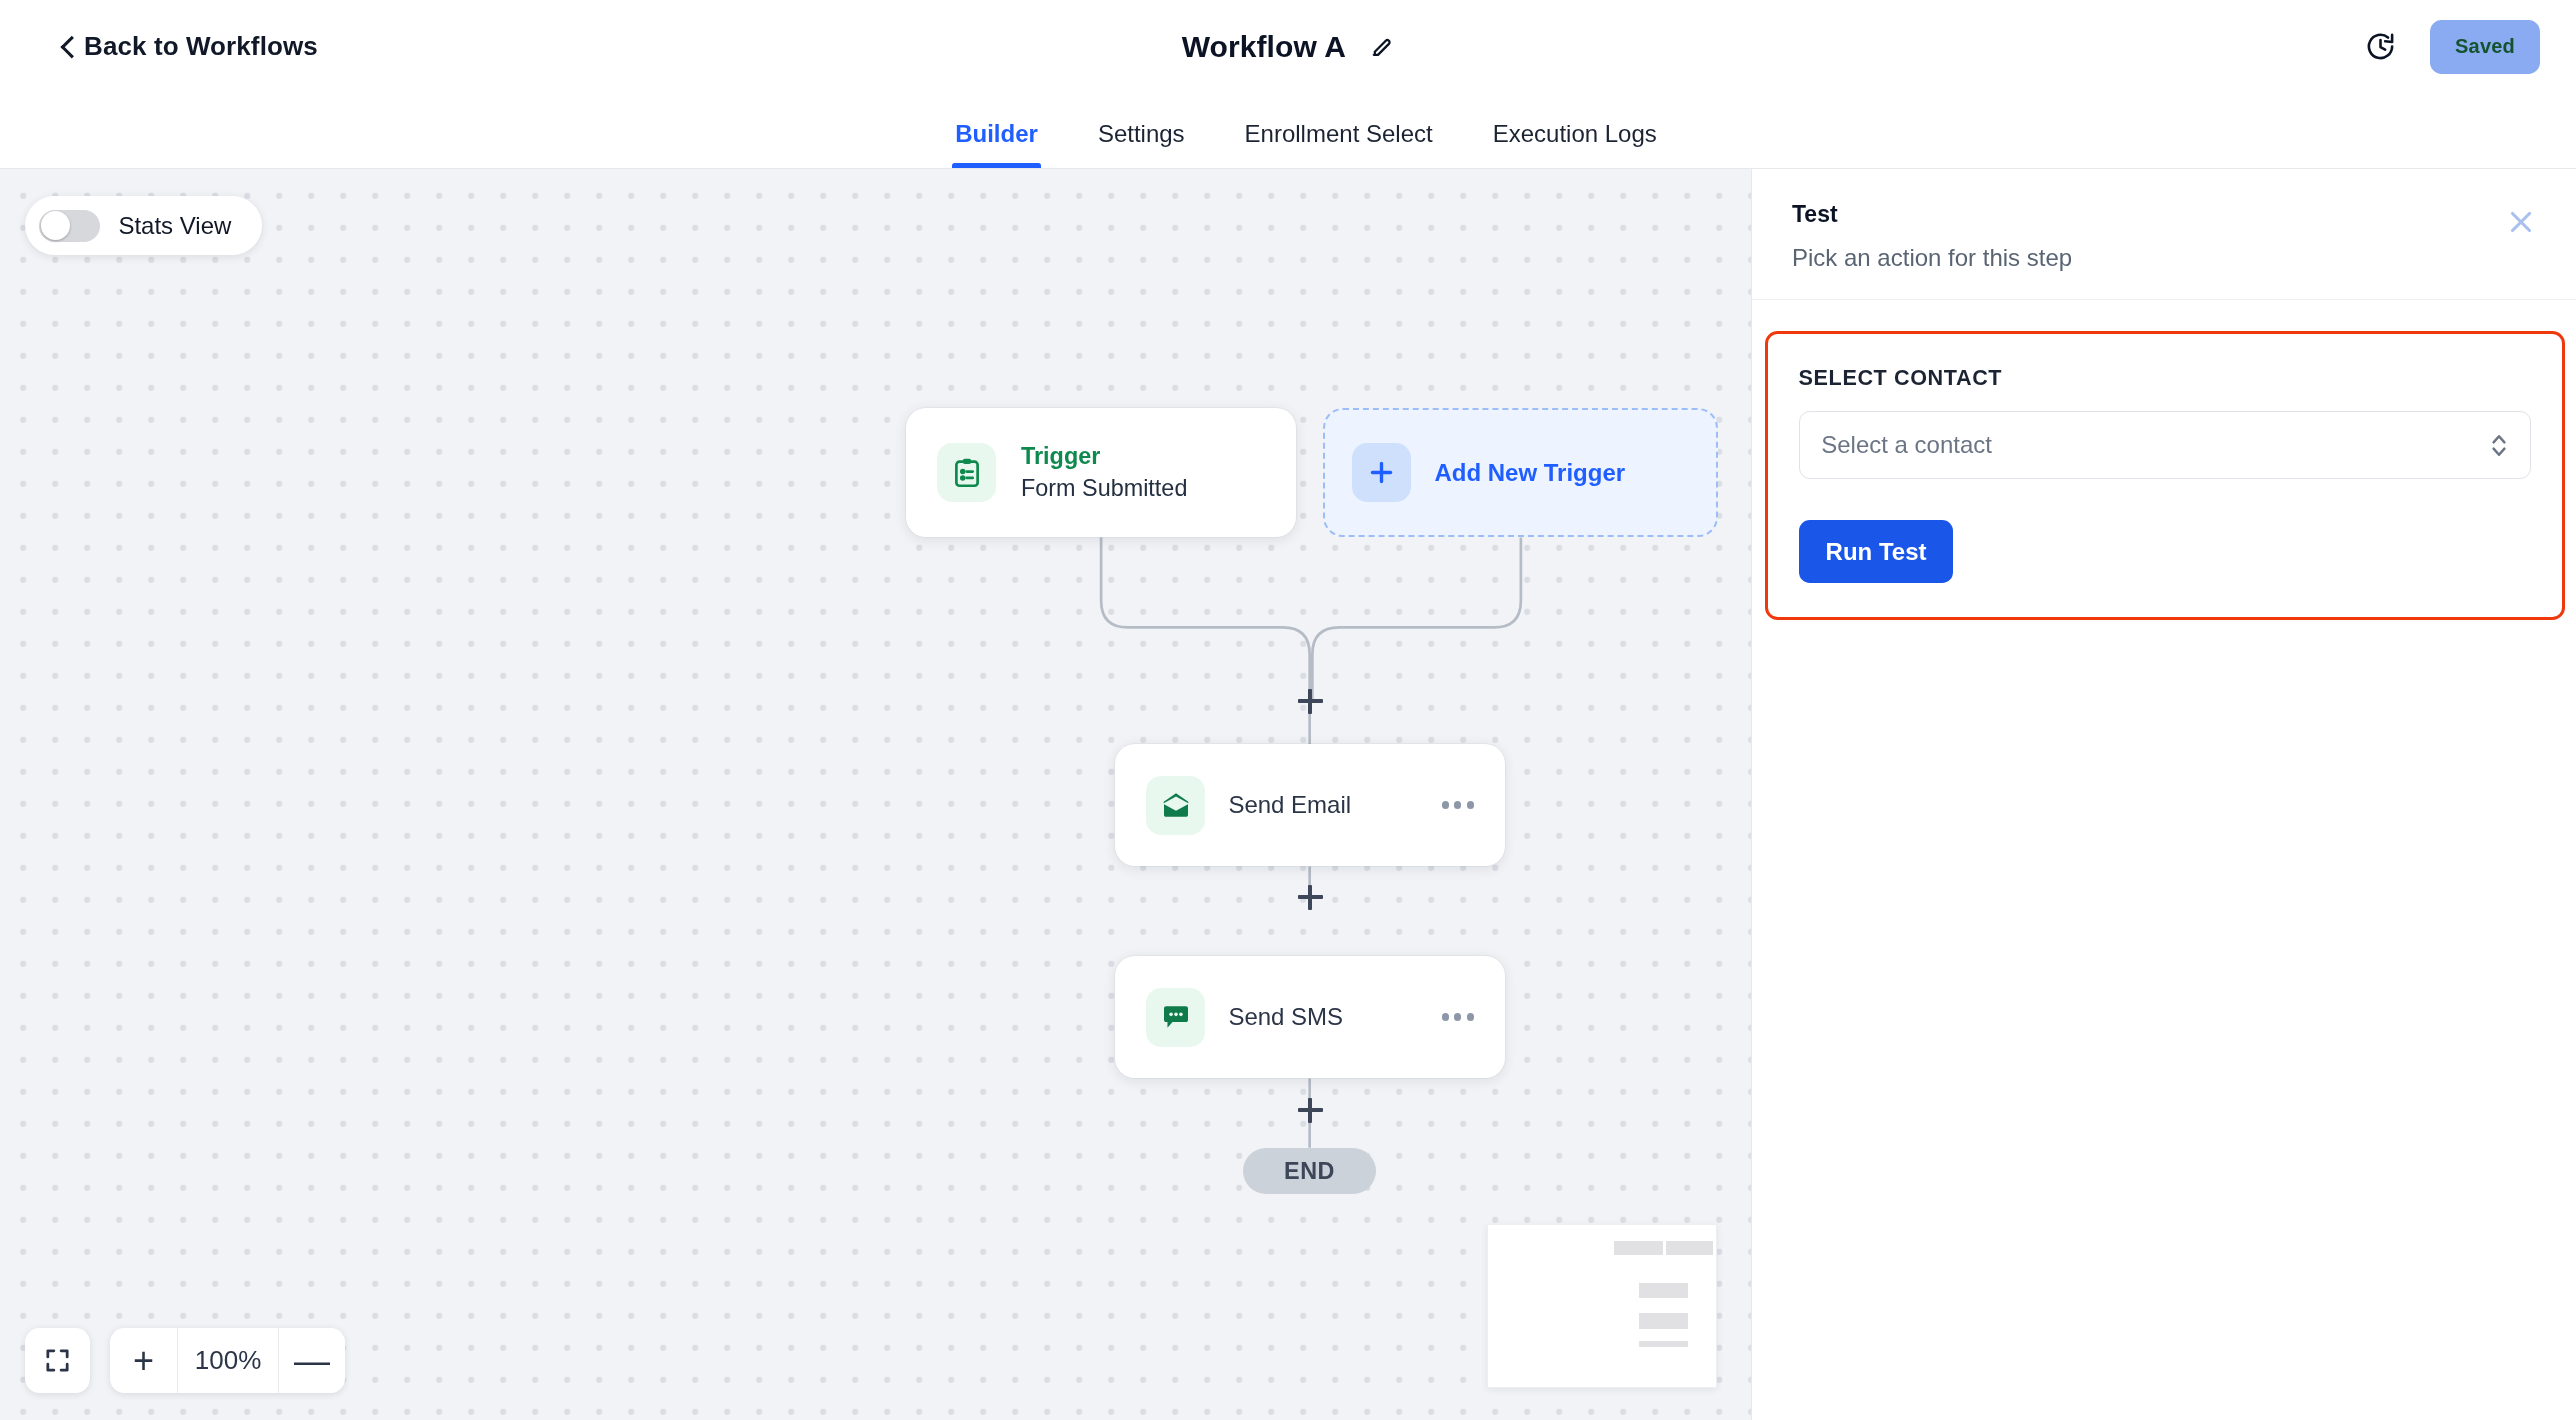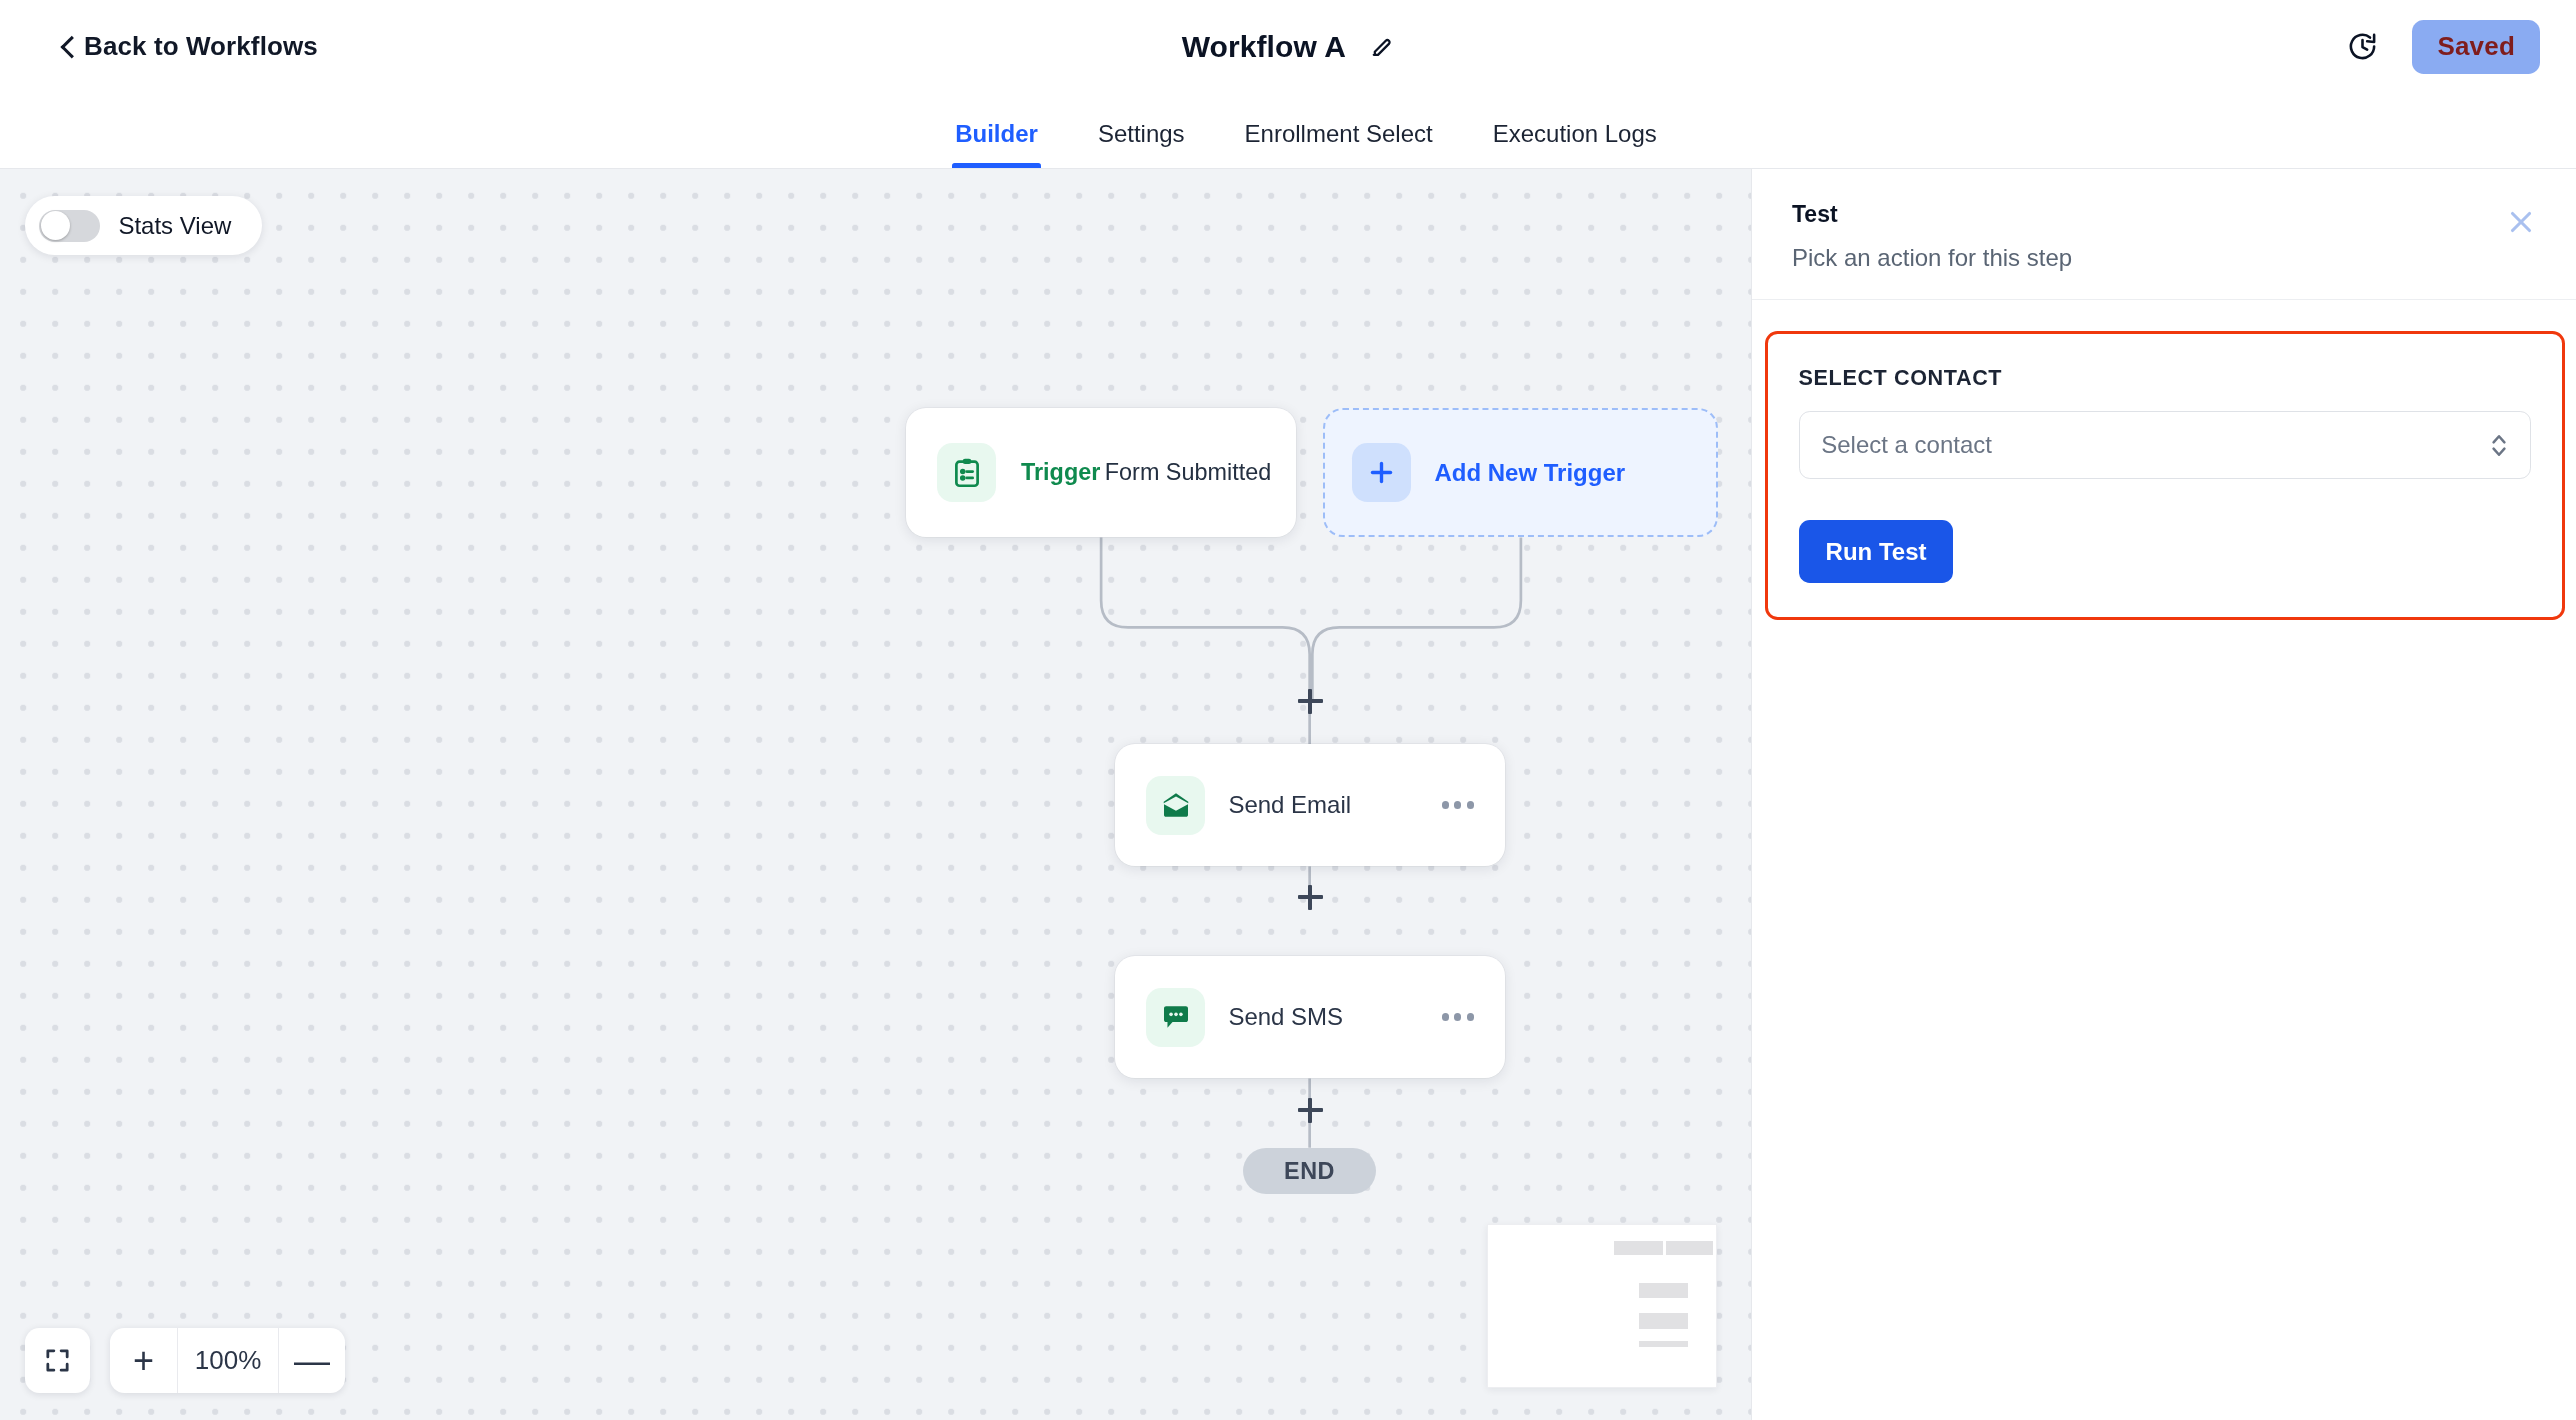--- a/index.html
+++ b/index.html
@@ -35,22 +35,22 @@
   }
   .wf-title { font-size: 30px; font-weight: 700; color: #0b1324; letter-spacing: 0.1px; }
   .pencil-icon { width: 25px; height: 25px; }
 
   .header-right {
     position: absolute; right: 36px; top: 50%; transform: translateY(-50%);
     display: flex; align-items: center; gap: 34px;
   }
   .clock-icon { width: 31px; height: 31px; cursor: pointer; }
   .saved-btn {
-    background: #8aabf2; color: #7f1d1d; border: none;
-    font-size: 26px; font-weight: 700;
+    background: #8aabf2; color: #14532d; border: none;
+    font-size: 20px; font-weight: 700;
     padding: 0 25px; height: 54px; border-radius: 11.7px;
     font-family: inherit; cursor: pointer; letter-spacing: 0.2px;
   }
 
   
   .tabbar {
     position: relative; height: 76px; flex: 0 0 76px;
     background: #ffffff; border-bottom: 0.9px solid #e6e8ec;
     display: flex; align-items: flex-end;
   }
@@ -113,21 +113,21 @@
   .node {
     position: absolute; background: #ffffff; border-radius: 20px;
     box-shadow: 0 2.7px 12.6px rgba(16,24,40,.09), 0 0 0 0.9px rgba(16,24,40,.035);
     display: flex; align-items: center;
   }
   .node-trigger { left: 906px; top: 239px; width: 390px; height: 129px; padding-left: 31px; gap: 25px; }
   .node-icon {
     width: 59px; height: 59px; border-radius: 15.3px; background: #e8f8ef;
     display: flex; align-items: center; justify-content: center; flex: 0 0 59px;
   }
-  .node-text { display: flex; flex-direction: row; gap: 4.5px; }
+  .node-text { display: flex; flex-direction: column; gap: 4.5px; }
   .node-kicker { font-size: 23.4px; font-weight: 700; color: #0f8a4e; }
   .node-sub { font-size: 23.4px; color: #243041; }
 
   .add-trigger {
     position: absolute; left: 1323px; top: 239px; width: 395px; height: 129px;
     background: #eef4ff; border: 2.7px dashed #9dbdf8; border-radius: 20px;
     display: flex; align-items: center; padding-left: 27px; gap: 23.4px;
     cursor: pointer;
   }
   .plus-box {

